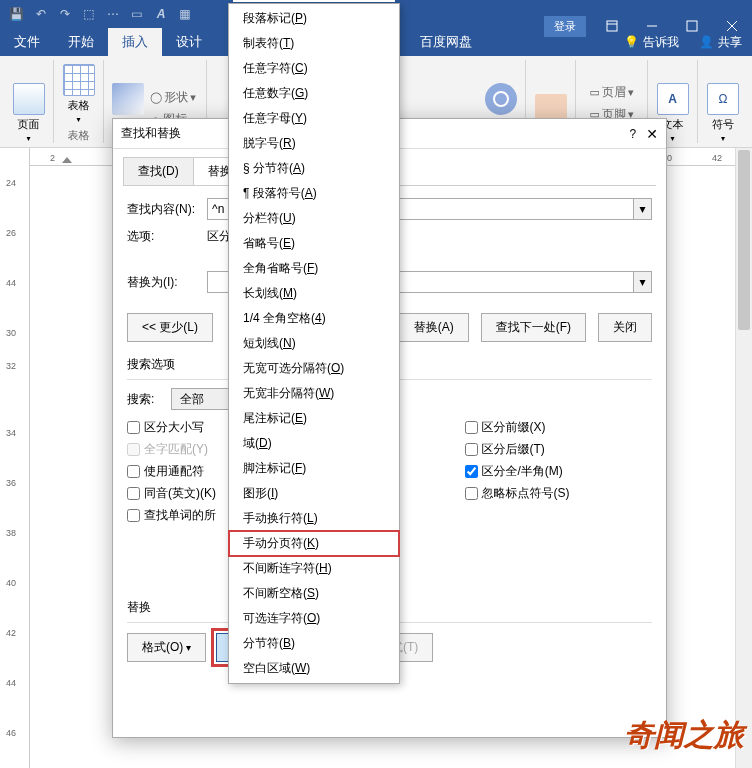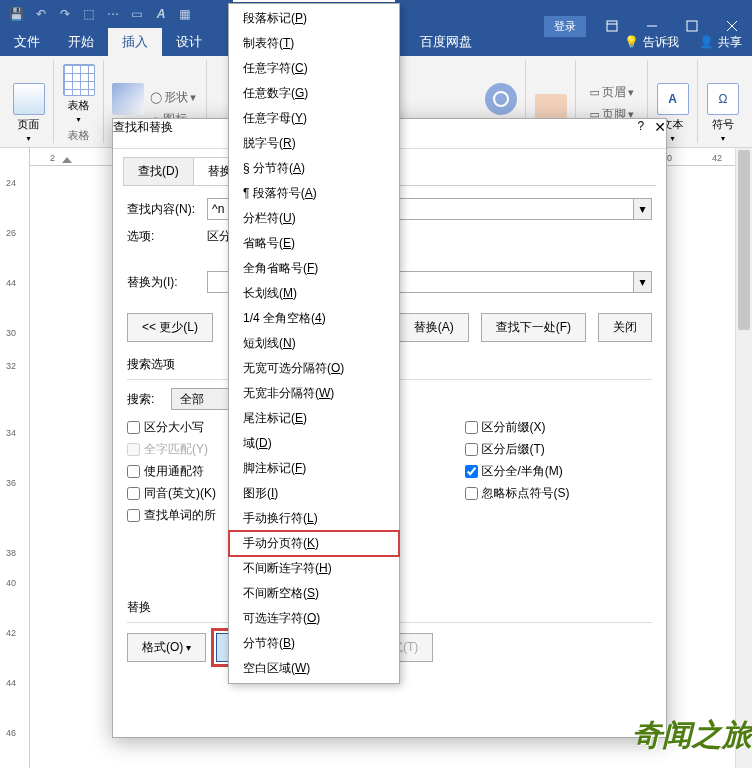--- a/index.html
+++ b/index.html
@@ -28,21 +28,21 @@
 .doc-area{display:flex;height:calc(100% - 148px);position:relative;}
 .ruler-h{position:absolute;top:0;height:18px;left:30px;right:0;background:#fff;border-bottom:1px solid #ccc;display:flex;align-items:center;font-size:9px;color:#666;overflow:hidden;}
 .ruler-h .num{position:absolute;bottom:2px;font-size:9px;}
 .ruler-h .indent{position:absolute;left:32px;width:10px;height:10px;}
 .ruler-v{width:30px;background:#fff;border-right:1px solid #ccc;padding-top:20px;font-size:9px;color:#666;position:relative;}
 .ruler-v .vnum{position:absolute;left:6px;font-size:9px;}
 .page{margin-left:30px;margin-top:18px;background:#fff;flex:1;}
 
 
 .dialog{position:absolute;left:112px;top:118px;width:555px;height:620px;background:#fff;border:1px solid #aaa;box-shadow:0 4px 20px rgba(0,0,0,.3);display:flex;flex-direction:column;}
-.dlg-title{height:30px;border-bottom:1px solid #ddd;display:flex;align-items:flex-start;padding:0 0;position:relative;}
+.dlg-title{height:30px;border-bottom:1px solid #ddd;display:flex;align-items:center;padding:0 8px;position:relative;}
 .dlg-title span{font-size:12px;}
 .dlg-title .dlg-help{margin-left:auto;margin-right:10px;font-size:12px;}
 .dlg-title .dlg-close{font-size:14px;cursor:pointer;}
 .dlg-tabs{display:flex;margin:8px 10px 0;}
 .dlg-tab{padding:5px 14px;border:1px solid #ccc;border-bottom:none;background:#f0f0f0;font-size:12px;margin-right:-1px;}
 .dlg-tab.active{background:#fff;position:relative;z-index:1;}
 .dlg-body{border-top:1px solid #ccc;margin:0 10px;padding:12px 4px;flex:1;}
 .row{display:flex;align-items:center;margin-bottom:8px;}
 .row label{width:80px;font-size:12px;}
 .row .tin{flex:1;height:22px;border:1px solid #aaa;padding:0 4px;font-size:12px;}
@@ -61,21 +61,21 @@
 .btn.disabled{color:#aaa;}
 
 
 .menu{position:absolute;left:228px;top:3px;width:172px;background:#fff;border:1px solid #aaa;box-shadow:2px 2px 8px rgba(0,0,0,.25);z-index:100;padding:2px 0;}
 .menu::before{content:"";position:absolute;left:4px;top:-4px;right:4px;height:2px;background:#fff;}
 .menu-item{padding:4px 14px;font-size:12px;cursor:pointer;white-space:nowrap;}
 .menu-item.hl{outline:2px solid #d04040;outline-offset:-1px;}
 .menu-item .shortcut{text-decoration:underline;}
 .red-box{outline:3px solid #d04040;outline-offset:2px;}
 
-.watermark{position:absolute;right:0;bottom:12px;font-size:30px;font-weight:900;font-style:italic;color:#4d7c0f;z-index:200;text-shadow:1px 1px 0 #fff;}
+.watermark{position:absolute;right:8px;bottom:12px;font-size:30px;font-weight:900;font-style:italic;color:#c2410c;z-index:200;text-shadow:1px 1px 0 #fff;}
 .scroll-track{position:absolute;right:0;top:148px;bottom:0;width:17px;background:#f0f0f0;border-left:1px solid #ddd;}
 .scroll-thumb{position:absolute;left:2px;right:2px;top:2px;height:180px;background:#c7c7c7;border-radius:2px;}
 
 .rgroup .stack{display:flex;flex-direction:column;gap:1px;align-items:flex-start;}
 </style>
 </head>
 <body>
 
 <div class="titlebar">
   <div class="qat">
@@ -210,21 +210,21 @@
     <span class="num" style="right:30px">42</span>
   </div>
   <div class="ruler-v">
     <span class="vnum" style="top:30px">24</span>
     <span class="vnum" style="top:80px">26</span>
     <span class="vnum" style="top:130px">44</span>
     <span class="vnum" style="top:180px">30</span>
     <span class="vnum" style="top:213px">32</span>
     <span class="vnum" style="top:280px">34</span>
     <span class="vnum" style="top:330px">36</span>
-    <span class="vnum" style="top:400px">38</span>
+    <span class="vnum" style="top:380px">38</span>
     <span class="vnum" style="top:430px">40</span>
     <span class="vnum" style="top:480px">42</span>
     <span class="vnum" style="top:530px">44</span>
     <span class="vnum" style="top:580px">46</span>
   </div>
   <div class="page"></div>
 </div>
 
 <div class="scroll-track">
     <div class="scroll-thumb"></div>

